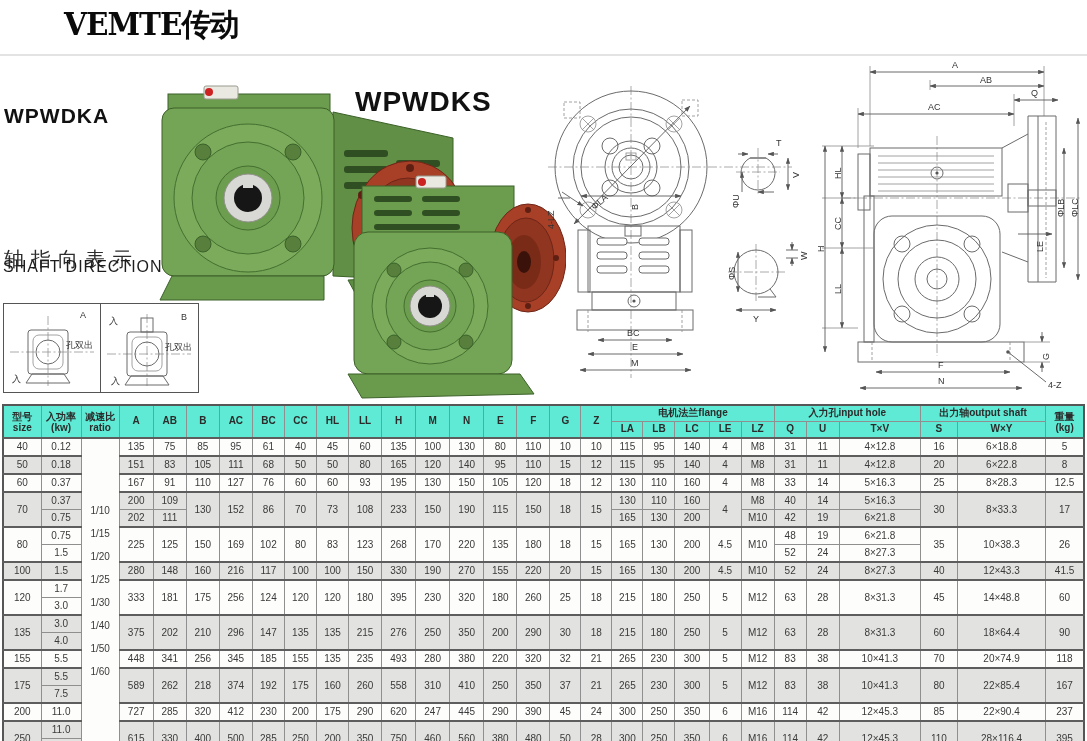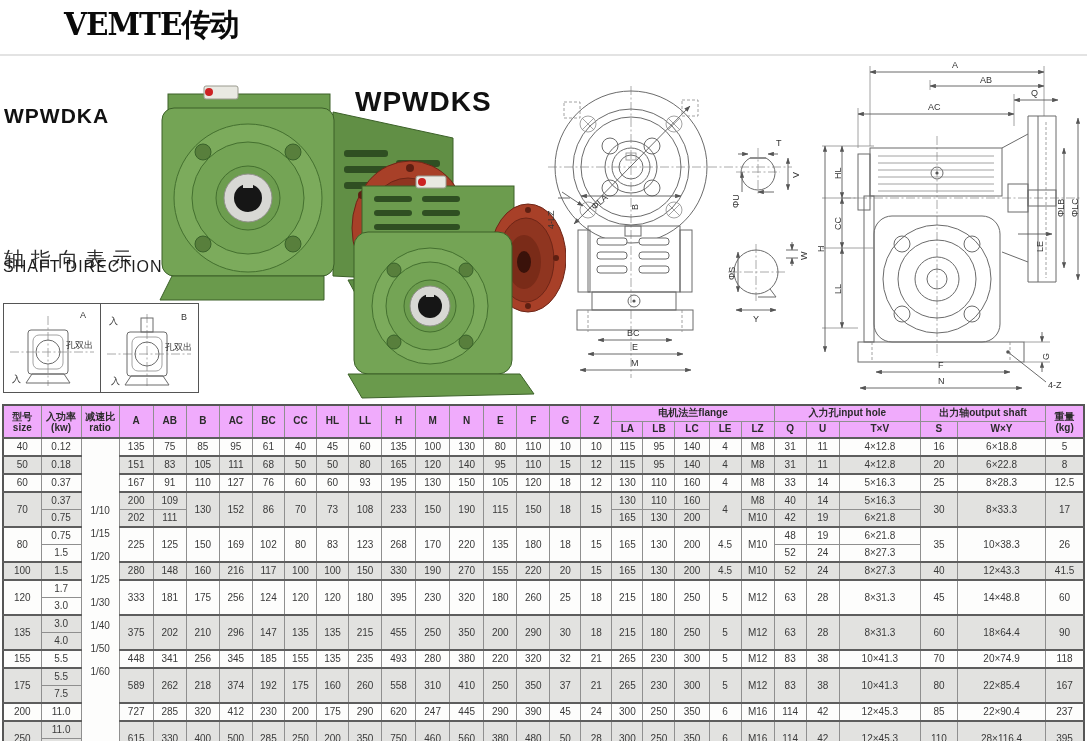--- a/index.html
+++ b/index.html
@@ -18,21 +18,21 @@
   .shaft-en{left:3px;top:258px;font-size:16px;letter-spacing:1px;color:#1d1d1d;}
   
   .sd-wrap{left:3px;top:303px;width:198px;height:92px;display:flex;}
   .sd-box{width:98px;height:90px;border:1px solid #555;box-sizing:border-box;position:relative;background:#fff;}
   .sd-box + .sd-box{border-left:none;}
   
   .tblwrap{left:2px;top:404px;}
   table{border-collapse:collapse;table-layout:fixed;width:1083px;border:2px solid #565656;}
   th,td{border:1px solid #8f8f8f;text-align:center;vertical-align:middle;
     overflow:hidden;white-space:nowrap;padding:0 1px;}
-  thead th{background:#f0abfc;font-size:10px;font-weight:bold;color:#2b2b2b;height:15px;line-height:1.05;}
+  thead th{background:#5eead4;font-size:10px;font-weight:bold;color:#2b2b2b;height:15px;line-height:1.05;}
   thead th div{line-height:1.1;}
   td{font-size:10px;color:#3a3a3a;height:16px;line-height:1;}
   tr.w td{background:#fdfdfc;}
   tr.g td{background:#e2e2e0;}
   tr.grp td{border-top:2px solid #5d5d5d;}
   tr.sub td{border-top:1px solid #a6a6a6;}
   td.ratio-cell{background:#fff;vertical-align:top;padding-top:60px;}
   td.ratio-cell div{height:23px;line-height:23px;}
   svg .ln{stroke:#6b6b6b;fill:none;stroke-width:1;}
   svg .thin{stroke:#8b8b8b;fill:none;stroke-width:.8;}
@@ -694,21 +694,21 @@
           <td rowspan="2">135</td>
           <td>3.0</td>
           <td rowspan="2">375</td>
           <td rowspan="2">202</td>
           <td rowspan="2">210</td>
           <td rowspan="2">296</td>
           <td rowspan="2">147</td>
           <td rowspan="2">135</td>
           <td rowspan="2">135</td>
           <td rowspan="2">215</td>
-          <td rowspan="2">455</td>
+          <td rowspan="2">276</td>
           <td rowspan="2">250</td>
           <td rowspan="2">350</td>
           <td rowspan="2">200</td>
           <td rowspan="2">290</td>
           <td rowspan="2">30</td>
           <td rowspan="2">18</td>
           <td rowspan="2">215</td>
           <td rowspan="2">180</td>
           <td rowspan="2">250</td>
           <td rowspan="2">5</td>

